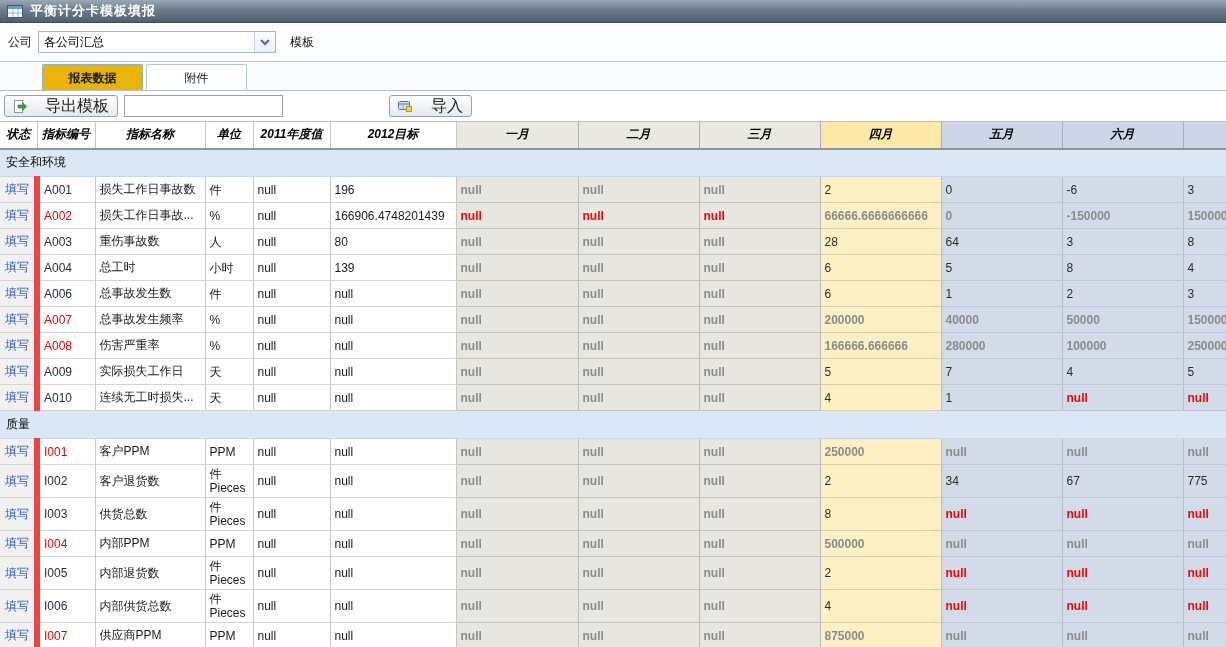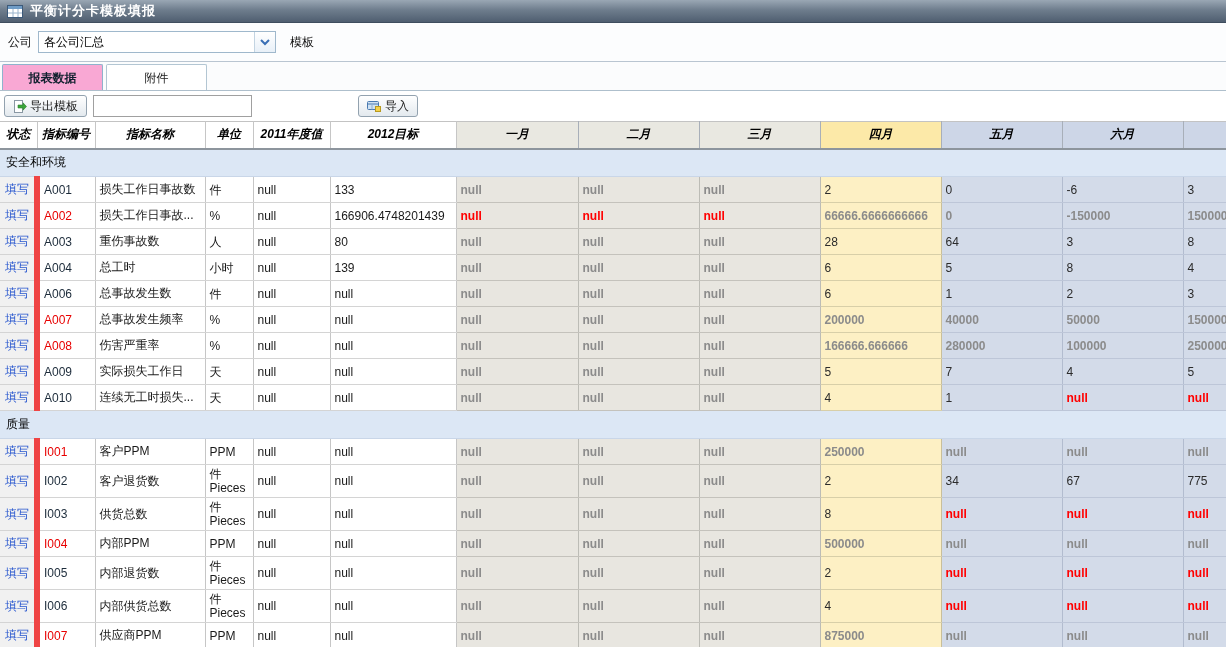--- a/index.html
+++ b/index.html
@@ -25,27 +25,27 @@
   .select-text { background:#2e80e8; color:#fff; padding:2px 3px; margin:1px 2px; white-space:nowrap; }
   .select-arrow { width:17px; height:18px; margin-right:1px; background:linear-gradient(#f7f7f7,#cfcfcf);
     border:1px solid #8f8f8f; display:flex; align-items:center; justify-content:center; }
   .tri-down { width:0; height:0; border:4px solid transparent; border-top:5px solid #1a1a1a; margin-top:4px; }
 
   
   .tabrow { height:28px; background:#fbfcfd; border-bottom:1px solid #aebfcc;
     display:flex; align-items:flex-end; padding:0 0 0 2px; gap:3px; }
   .tab { width:101px; height:26px; line-height:26px; text-align:center; background:#fff;
     border:1px solid #b3c6d3; border-bottom:none; border-radius:2px 2px 0 0; color:#222; cursor:default; box-sizing:border-box; }
-  .tab.active { background:#f9a8d4; border-color:#8fb3cd; font-weight:bold; color:#10202e; }
+  .tab.active { background:#eab308; border-color:#8fb3cd; font-weight:bold; color:#10202e;margin-left:40px; }
 
   
   .actionbar { height:30px; background:#fff; display:flex; align-items:center; padding:0 4px; gap:6px; }
   .btn { height:22px; border:1px solid #93a2af; border-radius:3px;
-    background:linear-gradient(#ffffff,#e3e9ee); display:inline-flex; align-items:center; gap:3px;
-    padding:0 8px; font-size:12px; color:#222; font-family:inherit; }
+    background:linear-gradient(#ffffff,#e3e9ee); display:inline-flex; align-items:center; gap:18px;
+    padding:0 8px; font-size:16px; color:#222; font-family:inherit; }
   .file-input { width:153px; height:18px; border:1px solid #a0a0a0; font-family:inherit; }
   .import-btn { margin-left:4px; }
 
   
   .table-viewport { width:1226px; overflow:hidden; }
   table { border-collapse:collapse; table-layout:fixed; width:1304px; }
   td, th { padding:0 4px; overflow:hidden; white-space:nowrap; box-sizing:border-box;
     border-right:1px solid #c6c6c6; border-bottom:1px solid #d4d4d4; text-align:left; font-weight:normal; }
   thead th { height:27px; font-weight:bold; text-align:center; background:#fff; color:#000;
     border-top:1px solid #c3c3c3; border-bottom:2px solid #8d959d;font-style:italic; }
@@ -164,21 +164,21 @@
         <tbody>
           <tr class="group">
             <td colspan="13">安全和环境</td>
           </tr>
           <tr class="normal">
             <td class="status"><a class="fill">填写</a></td>
             <td class="code">A001</td>
             <td class="name">损失工作日事故数</td>
             <td class="unit">件</td>
             <td class="y2011">null</td>
-            <td class="target">133</td>
+            <td class="target">196</td>
             <td class="m-g"><span class="val-n">null</span></td>
             <td class="m-g"><span class="val-n">null</span></td>
             <td class="m-g"><span class="val-n">null</span></td>
             <td class="m-y"><span class="val-v">2</span></td>
             <td class="m-b"><span class="val-v">0</span></td>
             <td class="m-b"><span class="val-v">-6</span></td>
             <td class="m-b"><span class="val-v">3</span></td>
           </tr>
           <tr class="normal">
             <td class="status"><a class="fill">填写</a></td>

